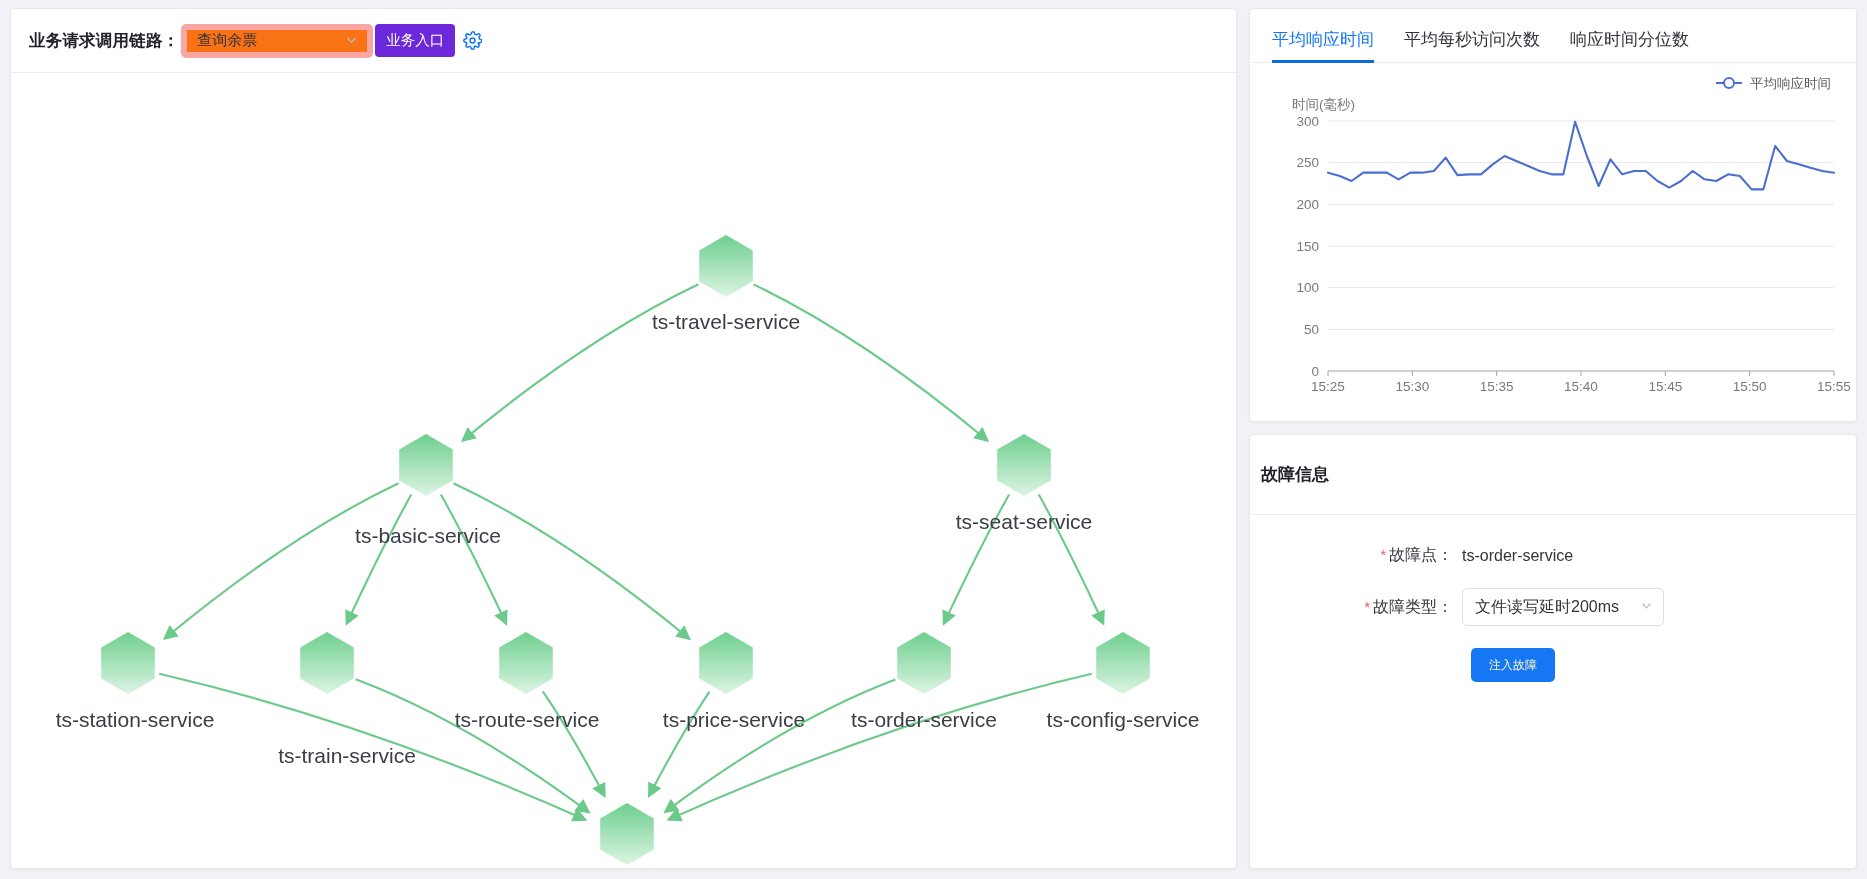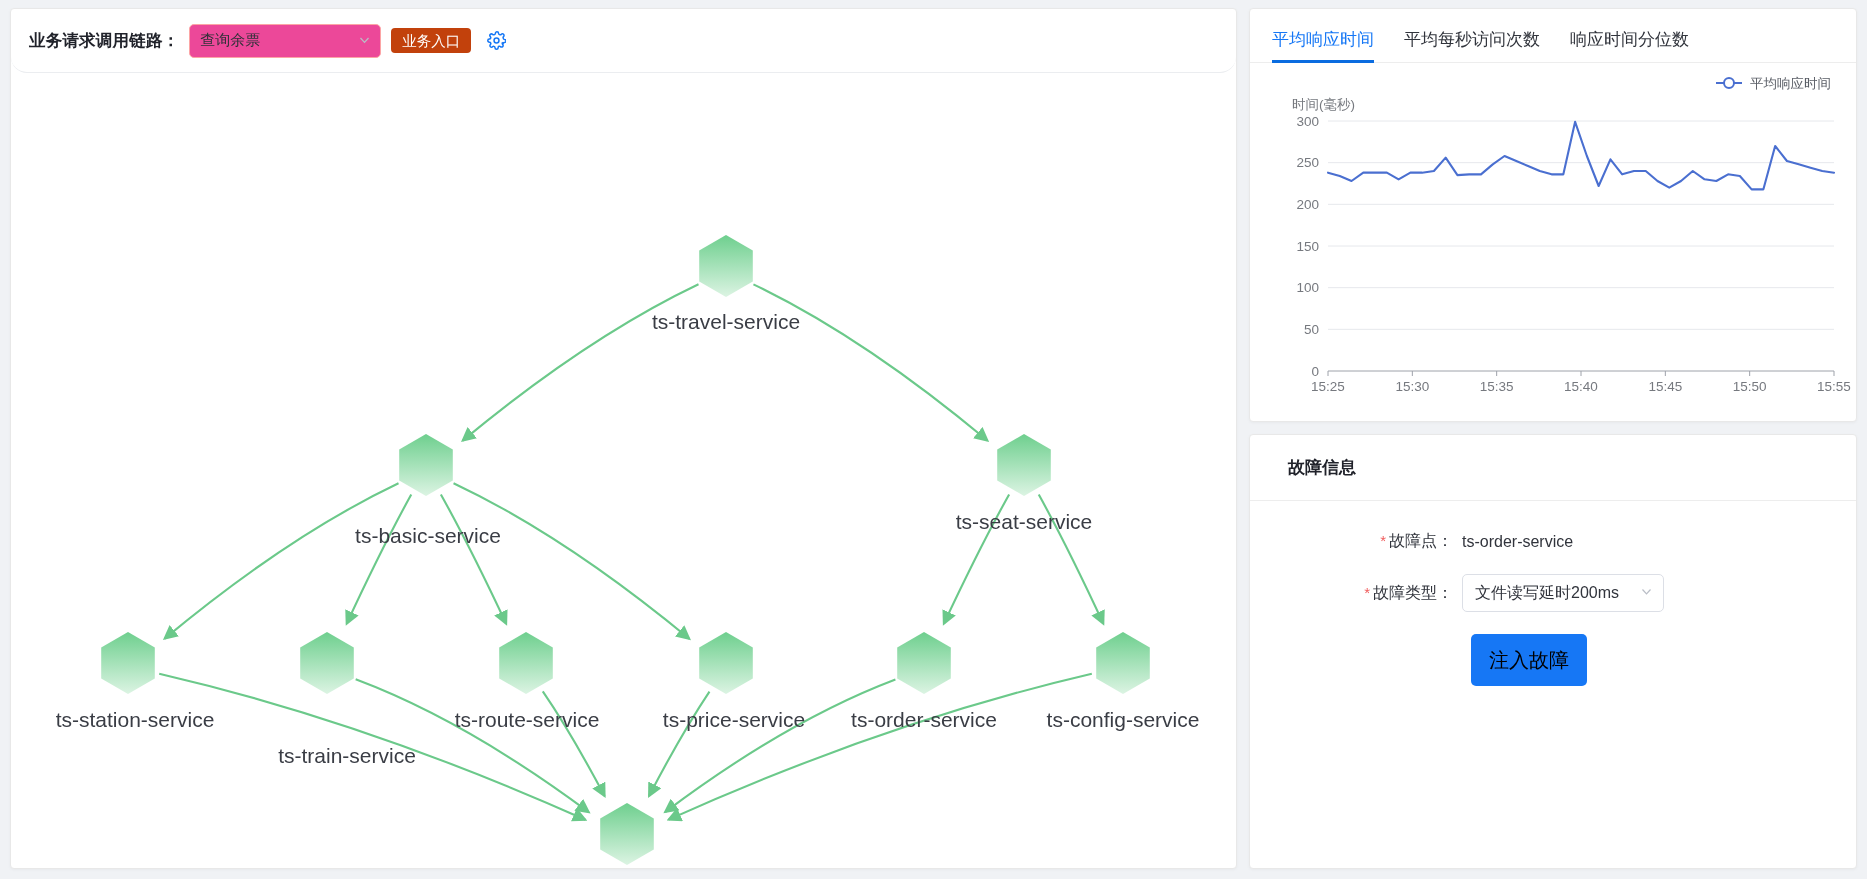--- a/index.html
+++ b/index.html
@@ -21,45 +21,44 @@
     border-radius: 4px;
     box-shadow: 0 1px 3px rgba(0,0,0,0.04);
     flex: none;
     overflow: hidden;
   }
   .toolbar {
     height: 64px;
     border-bottom: 1px solid #ebedf0;
     display: flex; align-items: center;
     padding: 8px 18px;
-    gap: 10px;
-    border-radius: 16px;
+    gap: 2px;
   }
   .toolbar-label {
     font-size: 16.5px; color: #20222a; font-weight: 700;
     letter-spacing: .2px; white-space: nowrap;
   }
   .select-box {
     position: relative;
     width: 192px; height: 34px;
-    border: 1px solid #fca5a5;
+    border: 6px solid #fca5a5;
     border-radius: 5px;
-    background: #ec4899;
+    background: #f97316;
     display: flex; align-items: center;
     padding: 0 10px;
     font-size: 15px; color: #2e3138;
   }
   .select-box .caret {
     position: absolute; right: 9px; top: 50%; transform: translateY(-50%);
     color: #b9bdc6;
   }
   .btn-primary-sm {
-    background: #c2410c; color: #fff;
+    background: #6d28d9; color: #fff;
     border: none; border-radius: 4px;
-    height: 25px; padding: 0 11px;
+    height: 33px; padding: 0 11px;
     font-size: 14.5px; line-height: 27px;
     cursor: pointer; white-space: nowrap;
     font-family: inherit;
   }
   .gear-btn {
     width: 22px; height: 22px; cursor: pointer;
     display: flex; align-items: center; justify-content: center;
     color: #1677f5; margin-left: 4px;
   }
 
@@ -99,22 +98,22 @@
   .tab.active::after {
     content: ""; position: absolute;
     left: 0; right: 0; bottom: -1px; height: 3px;
     background: #0a6ce0;
   }
   .chart-wrap { position: relative; width: 100%; height: 358px; }
   .chart-svg { position: absolute; left: 0; top: 0; }
 
   .fault-card { height: 435px; position: relative; }
   .fault-title {
-    height: 66px; display: flex; align-items: center;
-    padding: 0 38px;
+    height: 80px; display: flex; align-items: center;
+    padding: 0 11px;
     font-size: 17px; font-weight: 700; color: #20222a;
     border-bottom: 1px solid #ededed;
   }
   .fault-body { padding: 30px 0 0 0; }
   .form-row { display: flex; align-items: center; margin-bottom: 22px; }
   .form-label {
     width: 212px; text-align: right;
     font-size: 16px; color: #31343c;
     padding-right: 9px; white-space: nowrap;
   }
@@ -123,23 +122,23 @@
   .fault-select {
     position: relative;
     width: 202px; height: 38px;
     border: 1px solid #dcdfe6; border-radius: 5px;
     background: #fff; display: flex; align-items: center;
     padding: 0 12px; font-size: 16px; color: #31343c;
   }
   .fault-select .caret { position: absolute; right: 10px; top: 50%; transform: translateY(-50%); color: #b9bdc6; }
   .inject-row { padding-left: 221px; }
   .btn-inject {
-    background: #1677f5; color: #000000; border: none;
-    border-radius: 5px; height: 52px; padding: 0 18px;
-    font-size: 20px; cursor: pointer; font-family: inherit;
+    background: #1677f5; color: #fef9c3; border: none;
+    border-radius: 5px; height: 34px; padding: 0 18px;
+    font-size: 12px; cursor: pointer; font-family: inherit;
   }
   .legend-text { font-size: 13.5px; fill: #5a5e66; }
   .axis-text { font-size: 13.5px; fill: #76797f; }
 </style>
 </head>
 <body>
 
 <div class="app">
 
   <div class="left-panel">

